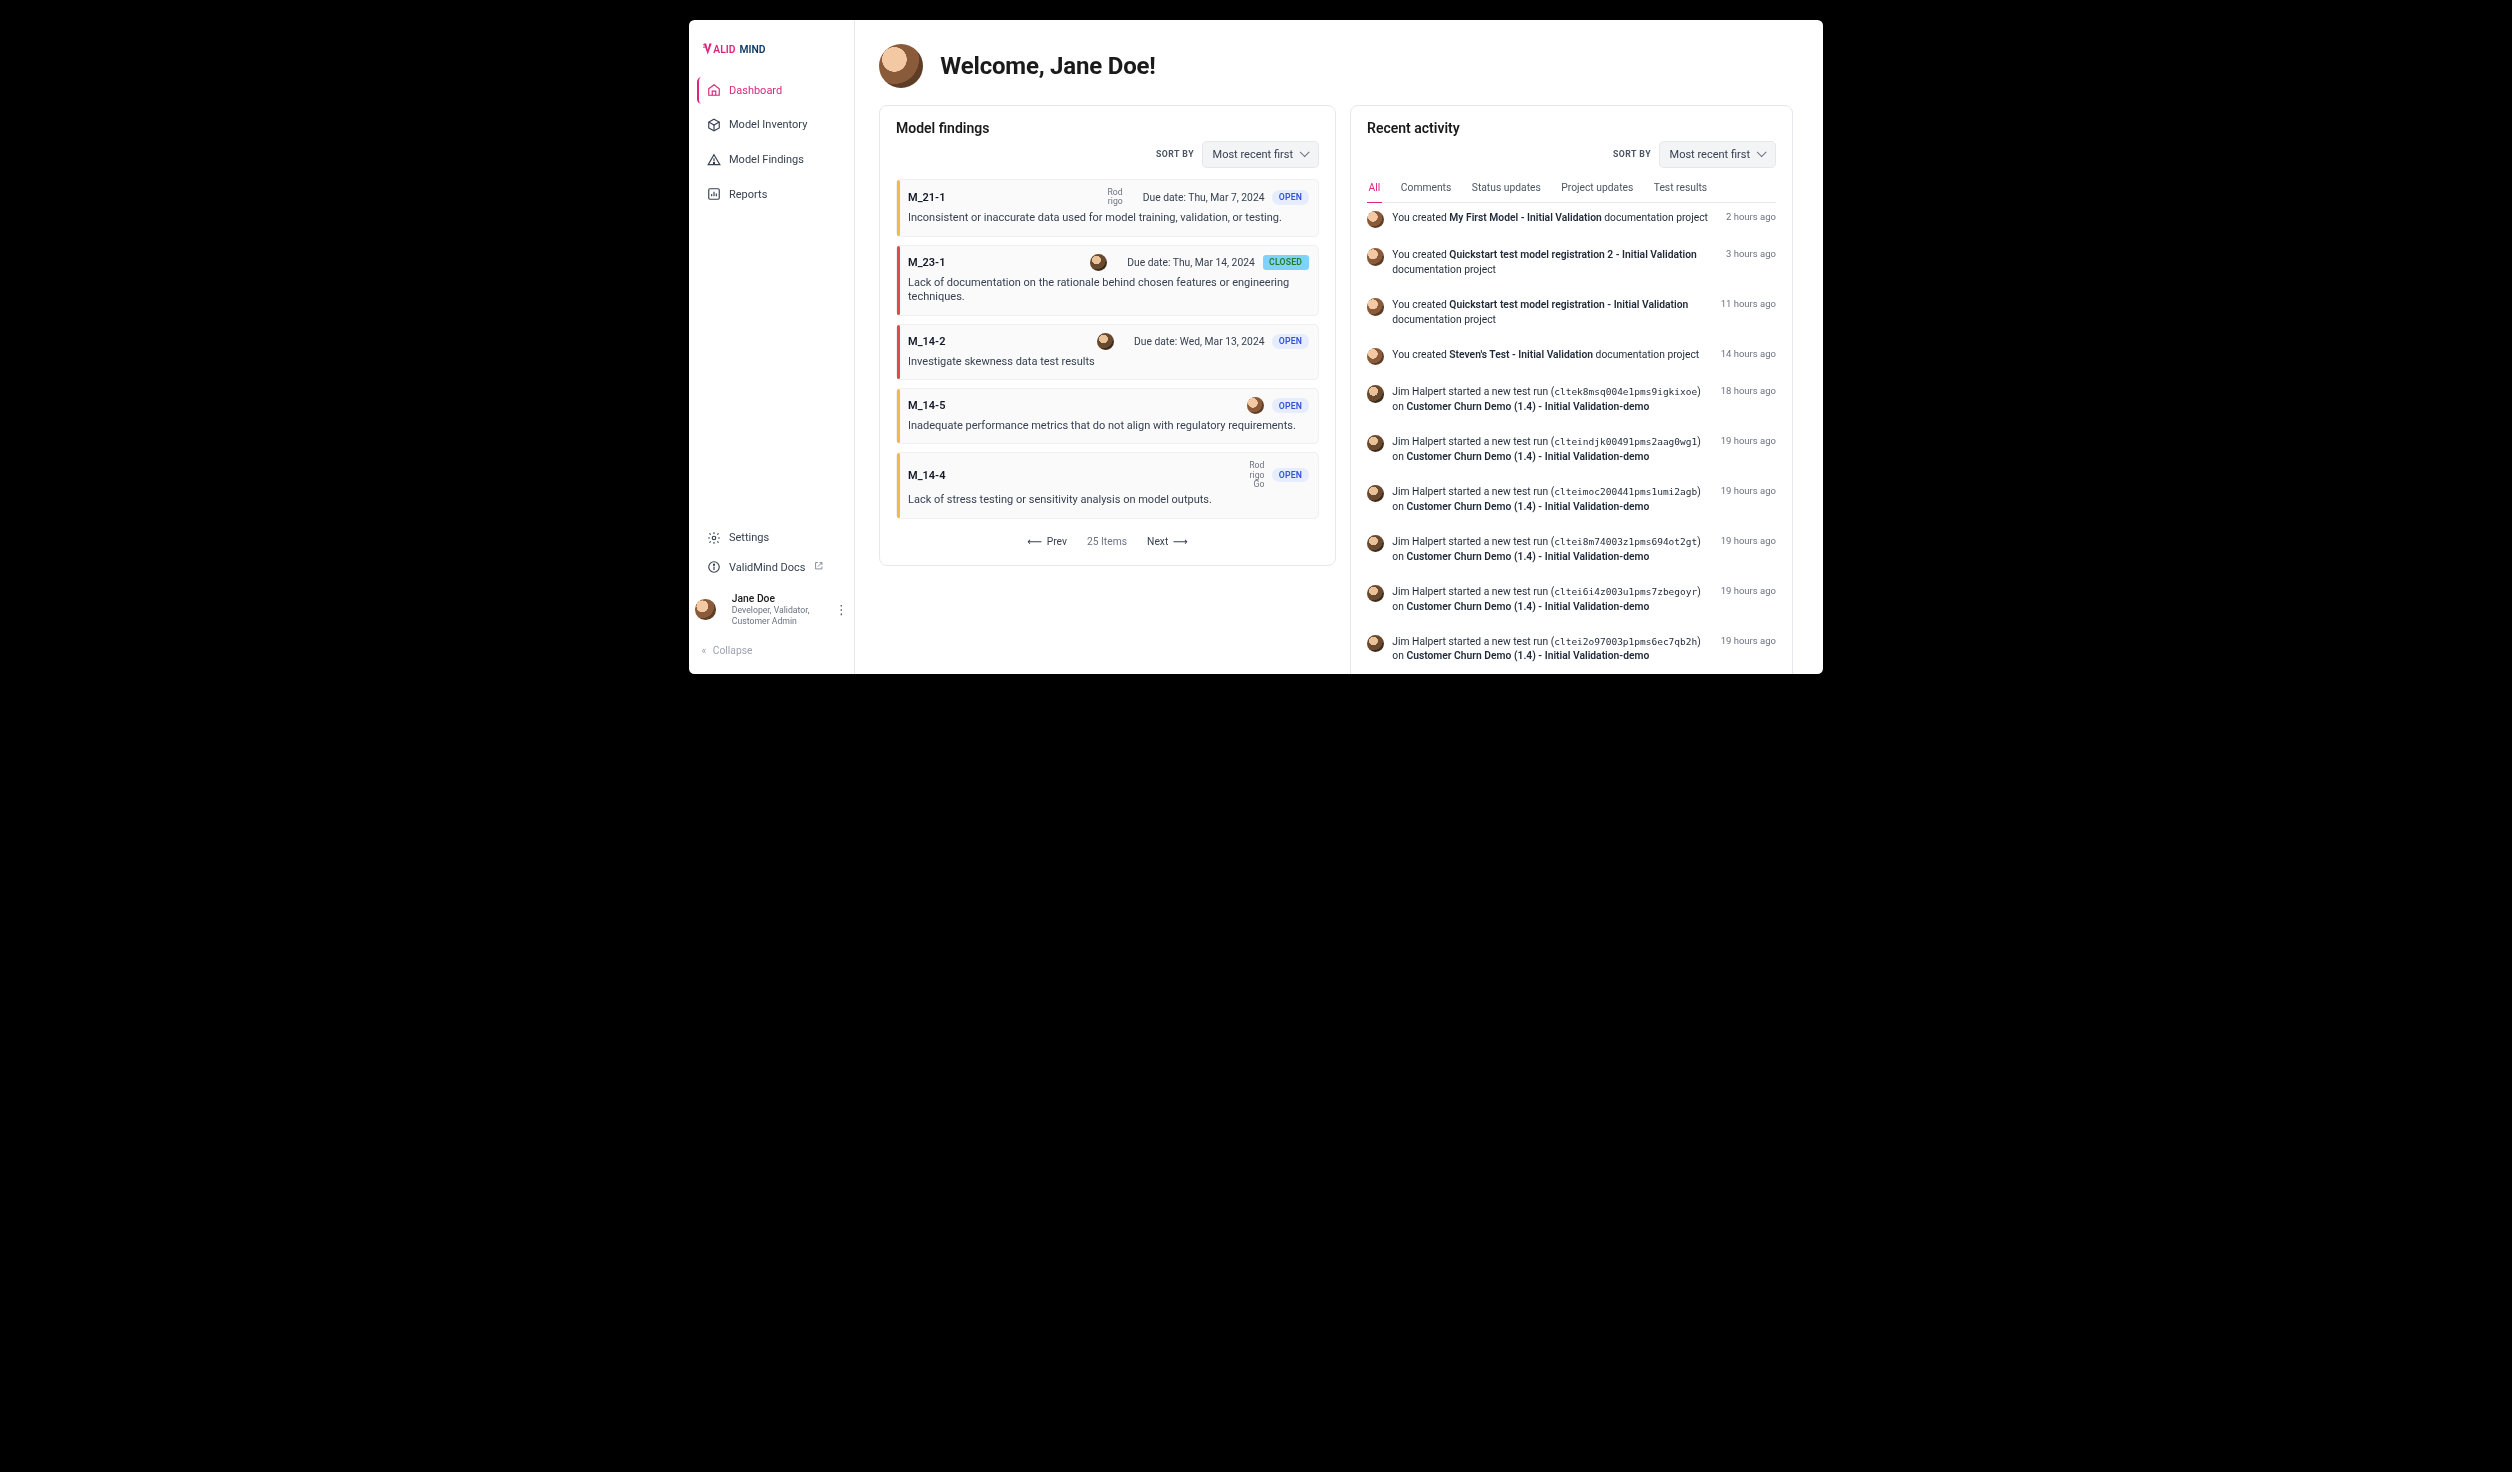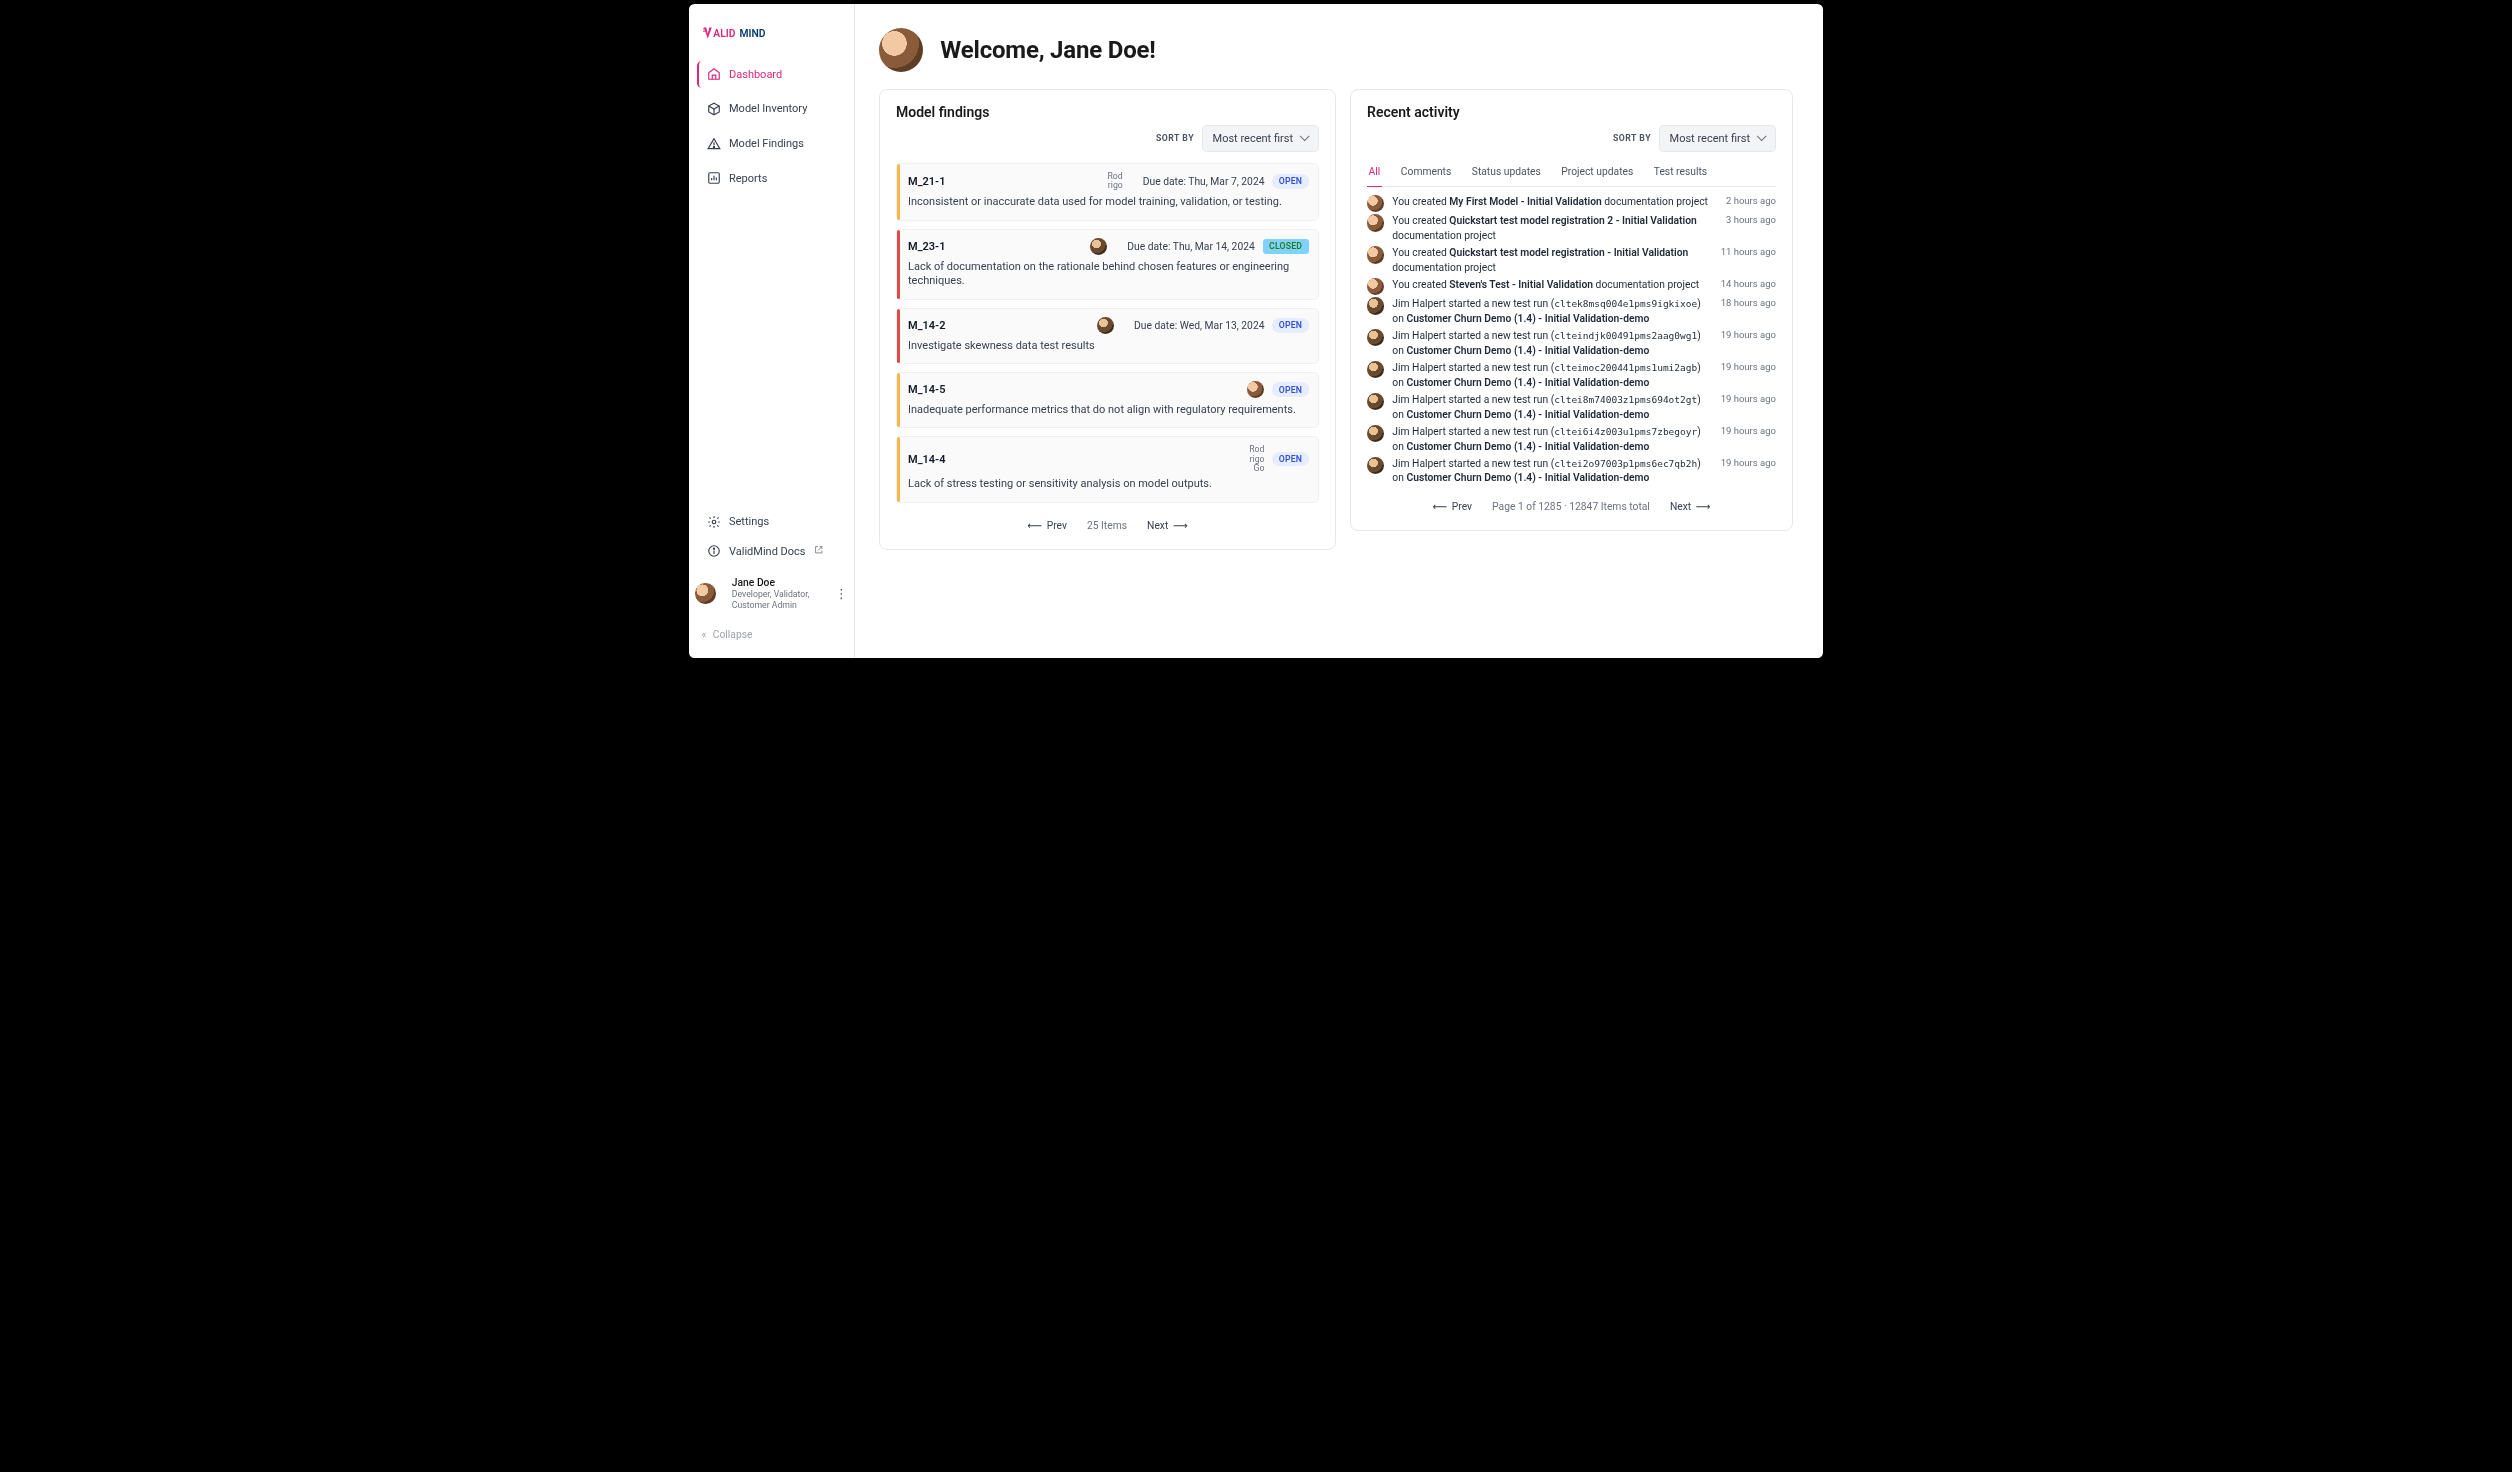--- a/index.html
+++ b/index.html
@@ -1,17 +1,17 @@
 <!DOCTYPE html>
 <html style="font-size:12.6px"><head>
 <meta charset="utf-8">
 <style>
   * { box-sizing: border-box; margin: 0; padding: 0; }
   body { font-family: -apple-system, BlinkMacSystemFont, "Segoe UI", Roboto, Helvetica, sans-serif; background: #000; color: #1a1a1a; }
-  .frame { width: 1142px; height: 662px; margin: 0 auto; background: #fff; border-radius: 9.5px; overflow: hidden; display: flex; position: relative; border: 4.7px solid #000; }
+  .frame { width: 1142px; height: 662px; margin: 16px auto; background: #fff; border-radius: 9.5px; overflow: hidden; display: flex; position: relative; border: 4.7px solid #000; }
 
   
   .sidebar { width: 166px; border-right: 0.8px solid #e5e7eb; display: flex; flex-direction: column; padding: 12.6px 0 9.5px; }
   .logo { padding: 8px 14px 16px; }
   .logo svg { width: 103px; }
   .nav { flex: none; padding: 0 8px; }
   .nav-item { display: flex; align-items: center; gap: 8px; padding: 6.3px 8px; border-radius: 4.7px; font-size: 11px; color: #374151; cursor: pointer; border-left: 2.4px solid transparent; margin: 1.6px 0 8px; }
   .nav-item.active { color: #de257e; border-left: 2.4px solid #de257e; }
   .nav-icon { width: 14px; height: 14px; display: inline-flex; align-items: center; justify-content: center; }
   .sidebar-spacer { flex: 1; }
@@ -61,21 +61,21 @@
   .assignee-av { width: 17.3px; height: 17.3px; border-radius: 50%; flex: none; }
   .pager { display: flex; align-items: center; justify-content: center; gap: 11px; margin-top: 11px; font-size: 10.3px; }
   .pbtn { display:flex; align-items:center; gap:4.7px; padding:4.7px 8px; border-radius:4.7px; cursor:pointer; color:#374151; border:0.8px solid transparent; }
   .pinfo { color:#6b7280; }
 
   
   .panel-activity .sort-row { display:flex; justify-content:flex-end; margin: 4.7px 0 6.3px; }
   .tabs { display:flex; gap:17.3px; border-bottom:0.8px solid #e5e7eb; margin-bottom:8px; }
   .tab { padding:6.3px 1.6px 8px; font-size:10.3px; color:#4b5563; cursor:pointer; border-bottom:1.6px solid transparent; margin-bottom:-0.8px; }
   .tab.active { color:#de257e; border-bottom-color:#de257e; }
-  .act-list { display:flex; flex-direction:column; gap:2px; }
+  .act-list { display:flex; flex-direction:column; gap:20px; }
   .act { display:flex; gap:8px; align-items:flex-start; }
   .act .avatar-sm { width:17.3px; height:17.3px; }
   .act-body { flex:1; font-size:10.3px; color:#1f2937; line-height:1.45; }
   .act-body .bold { font-weight:600; }
   .act-body .mono { font-family: ui-monospace, Menlo, monospace; font-size:9.5px; }
   .act-time { font-size:9.5px; color:#6b7280; white-space:nowrap; margin-left:4.7px; }
   .act-pager { display:flex; align-items:center; justify-content:center; gap:11px; margin-top:8px; font-size:10.3px; }
 
   .ext-icon { width:9.5px; height:9.5px; }
 </style>

